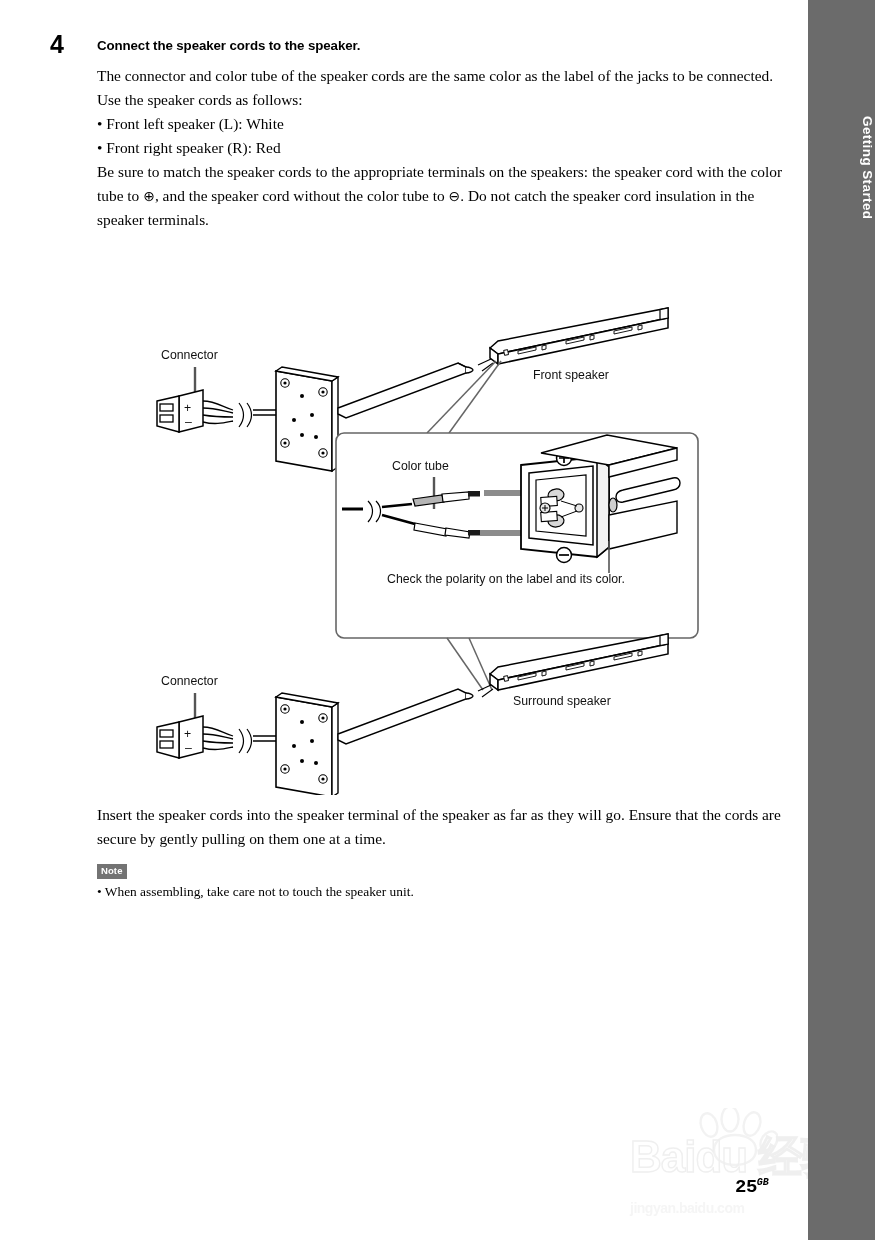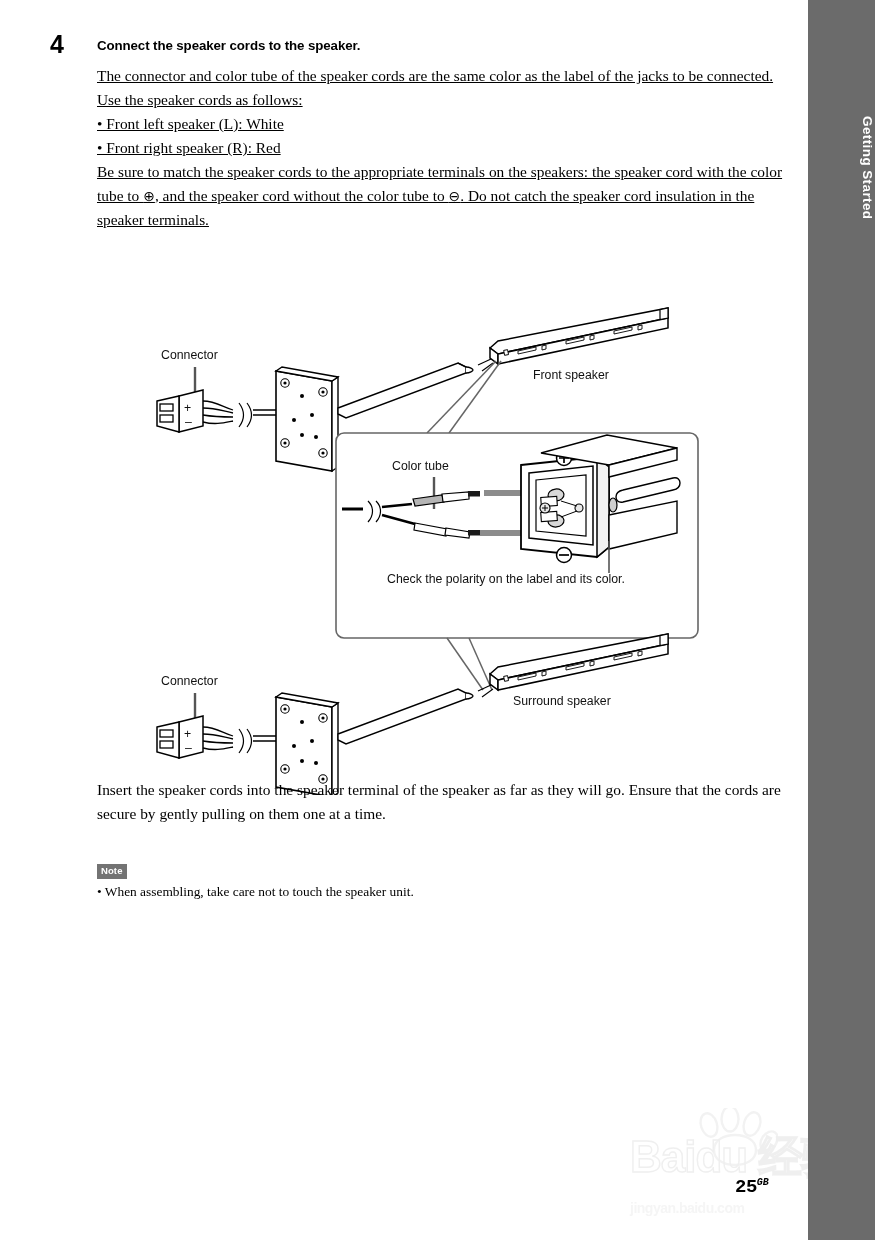--- a/index.html
+++ b/index.html
@@ -78,21 +78,21 @@
 
   
   #body-text {
     position: absolute;
     left: 97px;
     top: 64px;
     width: 688px;
     font-size: 15.4px;
     line-height: 24px;
   }
-  #body-text p { margin: 0; text-decoration: underline; }
+  #body-text p { margin: 0; }
   #body-text .bullet { margin: 0; }
   .sym {
     font-family: "DejaVu Sans", sans-serif;
     font-size: 14px;
   }
 
   
   #figure {
     position: absolute;
     left: 97px;
@@ -104,21 +104,21 @@
   .fig-label {
     font-family: "Liberation Sans", sans-serif;
     font-size: 12.3px;
     fill: #111;
   }
 
   
   #closing {
     position: absolute;
     left: 97px;
-    top: 778px;
+    top: 803px;
     width: 690px;
     font-size: 15.4px;
     line-height: 24px;
   }
 
   
   .badge {
     display: inline-block;
     background: #737373;
     color: #ffffff;

